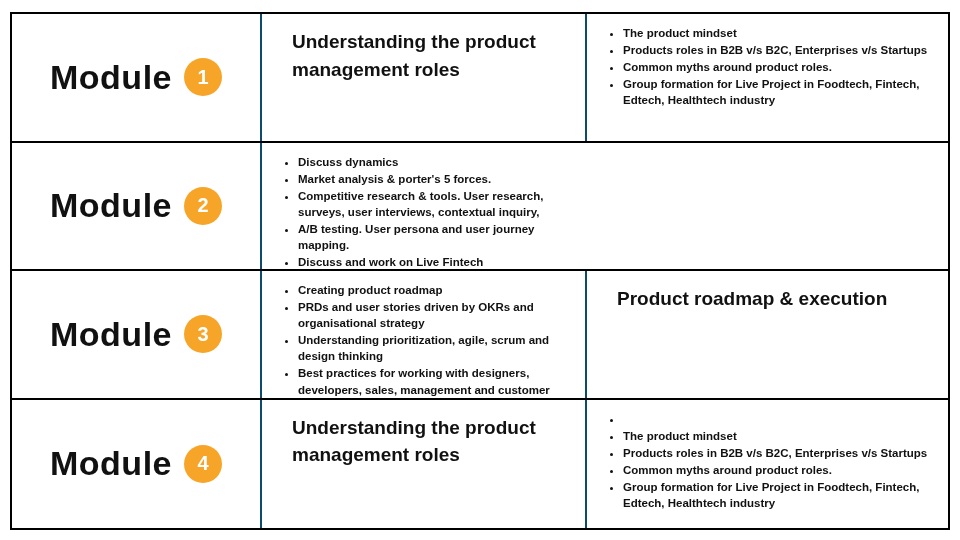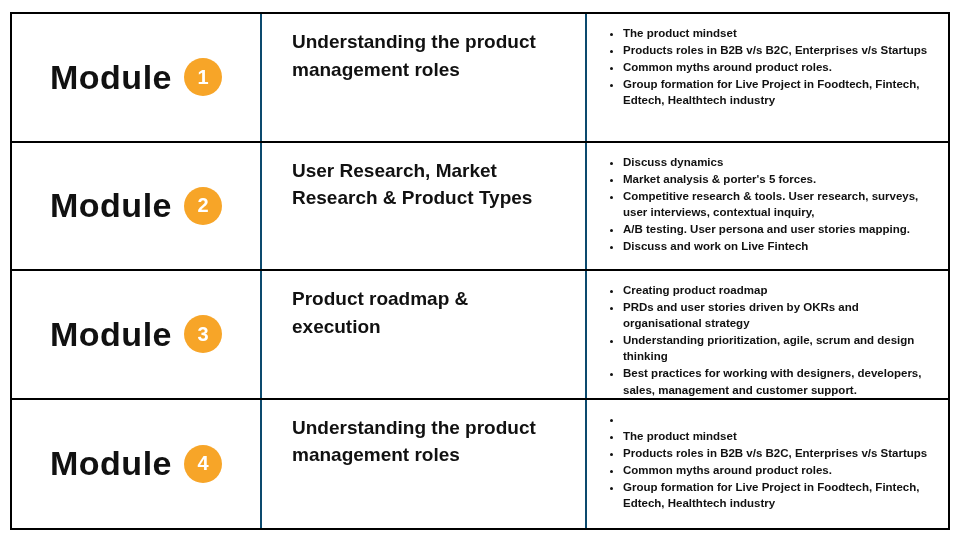--- a/index.html
+++ b/index.html
@@ -106,49 +106,46 @@
           <li>Group formation for Live Project in Foodtech, Fintech, Edtech, Healthtech industry</li>
         </ul>
     </div>
   </div>
 
   <div class="row">
     <div class="cell module-cell">
       <span class="module-label">Module</span>
       <span class="badge" style="background: rgb(247, 165, 40);">2</span>
     </div>
-    <div class="cell title-cell">
-      <div class="module-title">User Research, Market Research &amp; Product Types</div>
-    </div>
     <div class="cell topics-cell">
       <ul class="topics-list">
           <li>Discuss dynamics</li>
           <li>Market analysis &amp; porter's 5 forces.</li>
           <li>Competitive research &amp; tools. User research, surveys, user interviews, contextual inquiry,</li>
-          <li>A/B testing. User persona and user stories mapping.</li>
+          <li>A/B testing. User persona and user journey mapping.</li>
           <li>Discuss and work on Live Fintech</li>
         </ul>
     </div>
   </div>
 
   <div class="row">
     <div class="cell module-cell">
       <span class="module-label">Module</span>
       <span class="badge" style="background: rgb(247, 165, 40);">3</span>
     </div>
-    <div class="cell title-cell">
-      <div class="module-title">Product roadmap &amp; execution</div>
-    </div>
     <div class="cell topics-cell">
       <ul class="topics-list">
           <li>Creating product roadmap</li>
           <li>PRDs and user stories driven by OKRs and organisational strategy</li>
           <li>Understanding prioritization, agile, scrum and design thinking</li>
           <li>Best practices for working with designers, developers, sales, management and customer support.</li>
         </ul>
+    </div>
+    <div class="cell title-cell">
+      <div class="module-title">Product roadmap &amp; execution</div>
     </div>
   </div>
 
   <div class="row">
     <div class="cell module-cell">
       <span class="module-label">Module</span>
       <span class="badge" style="background: rgb(247, 165, 40);">4</span>
     </div>
     <div class="cell title-cell">
       <div class="module-title">Understanding the product management roles</div>

